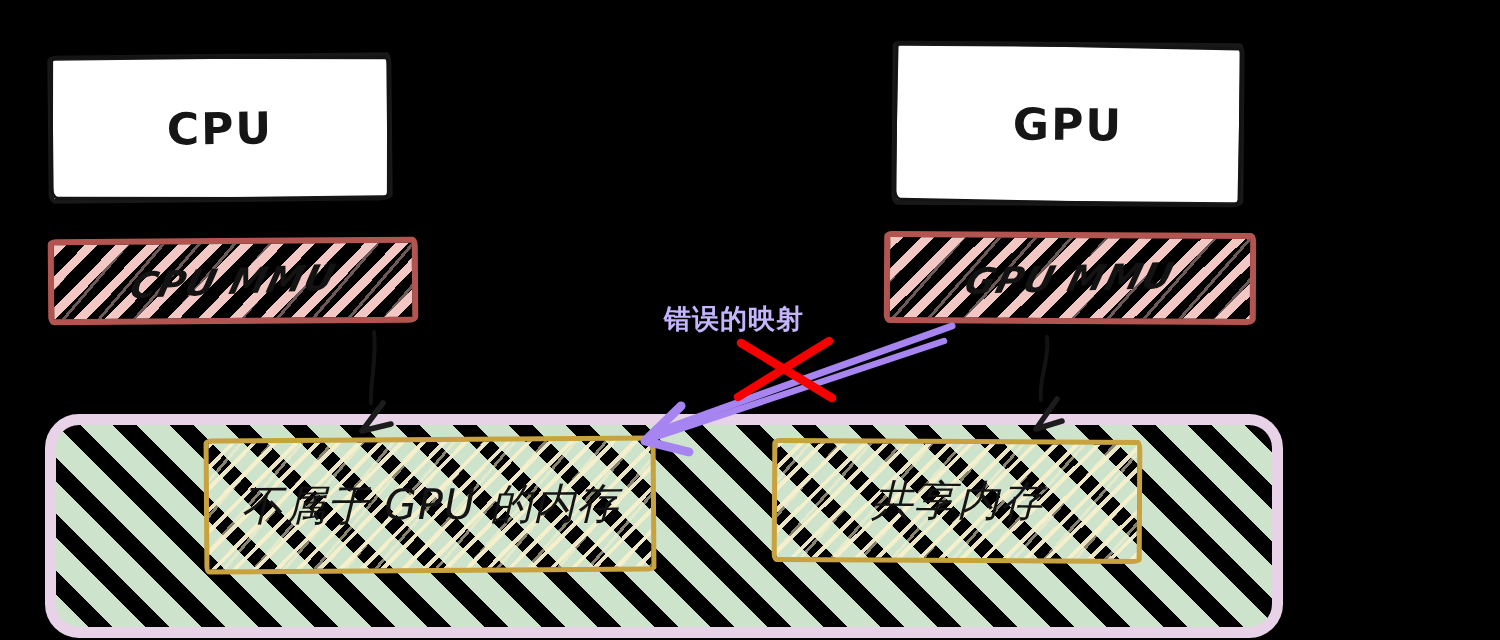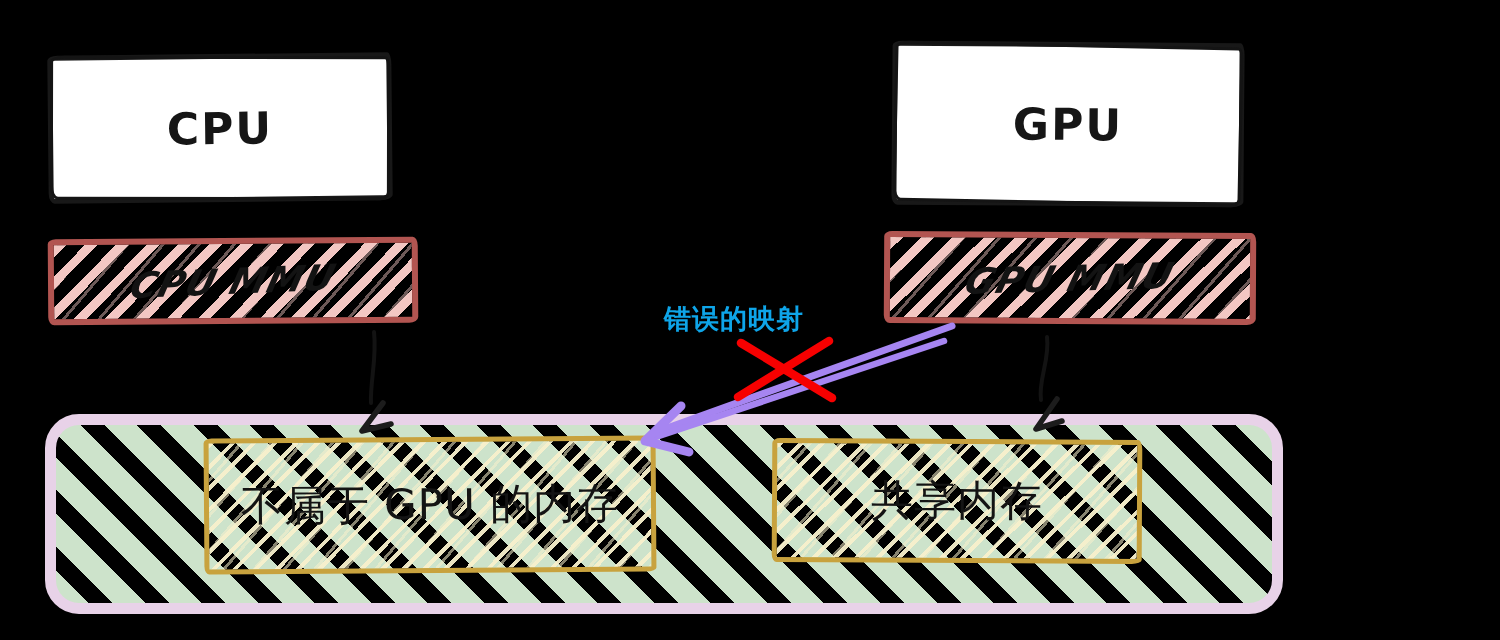--- a/index.html
+++ b/index.html
@@ -36,43 +36,44 @@
     display:flex;align-items:center;justify-content:center;
   }
   .mmu .mmu-label{
     font-size:36px;font-weight:700;font-style:italic;color:#131313;
     transform:skewX(-16deg) rotate(-2deg);letter-spacing:1px;white-space:nowrap;
   }
   #cpu-mmu{left:48px;top:238px;width:370px;height:86px;transform:rotate(-.4deg);}
   #gpu-mmu{left:884px;top:232px;width:372px;height:92px;transform:rotate(.3deg);}
   
   #memory-region{
-    position:absolute;left:45px;top:414px;width:1238px;height:200px;box-sizing:border-box;
+    position:absolute;left:45px;top:414px;width:1238px;height:224px;box-sizing:border-box;
     border:11px solid #e8d2e8;border-radius:34px;
     background:
       repeating-linear-gradient(45deg, #cde3cb 0 23px, transparent 23px 40px),
       #000;
+    font-style: italic;
   }
   .mem-box{
     position:absolute;box-sizing:border-box;border:5px solid #c8a23e;
     border-radius:8px 4px 10px 5px / 5px 10px 4px 8px;
     background:
       repeating-linear-gradient(131deg, rgba(247,240,204,.55) 0 3px, transparent 3px 23px),
       repeating-linear-gradient(135deg, rgba(247,240,204,.95) 0 4px, transparent 4px 15px);
     display:flex;align-items:center;justify-content:center;
   }
   .mem-box .mem-label{
     font-size:42px;color:#141414;letter-spacing:1px;white-space:nowrap;font-weight:500;
   }
   #non-gpu-memory-box{left:148px;top:12px;width:452px;height:136px;transform:rotate(-.4deg);}
   #shared-memory-box{left:716px;top:14px;width:370px;height:124px;transform:rotate(.3deg);}
   
   #wrong-mapping-label{
     position:absolute;left:664px;top:301px;font-size:27px;font-weight:700;
-    color:#0ea5e9;letter-spacing:1px;white-space:nowrap;z-index:6;
+    color:#c4b5fd;letter-spacing:1px;white-space:nowrap;z-index:6;
   }
   
   #overlay{position:absolute;left:0;top:0;z-index:5;pointer-events:none;}
 </style>
 </head>
 <body>
 
 <div id="canvas">
 
   <div class="chip" id="cpu-box">

